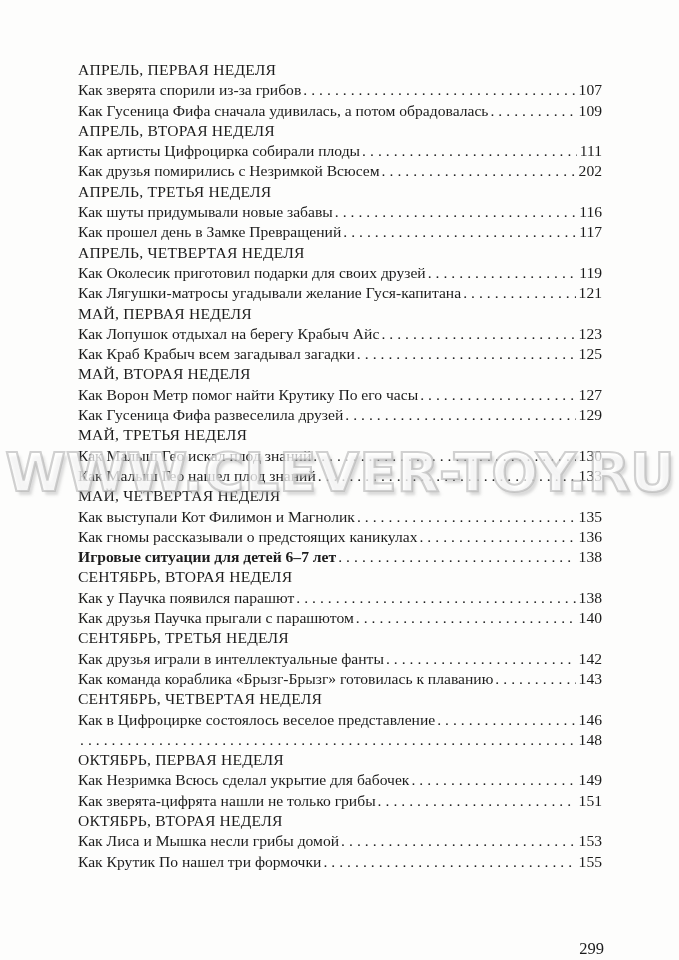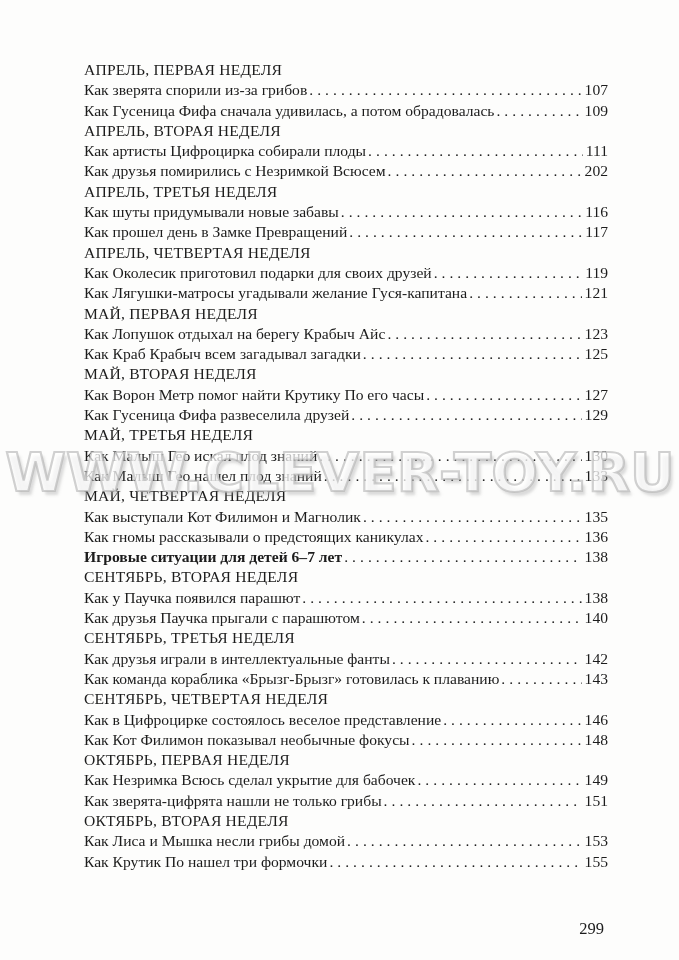--- a/index.html
+++ b/index.html
@@ -8,21 +8,21 @@
     height: 960px;
     position: relative;
     background: #fdfdfc;
     font-family: "Liberation Serif", serif;
     color: #1c1c1c;
     overflow: hidden;
   }
   .page { position: absolute; inset: 0; }
   .toc {
     position: absolute;
-    left: 84px;
+    left: 78px;
     top: 60px;
     width: 524px;
   }
   .line {
     font-size: 15.6px;
     line-height: 20.3px;
     height: 20.3px;
     white-space: nowrap;
   }
   .line.entry { display: flex; align-items: flex-start; }
@@ -54,21 +54,21 @@
     white-space: nowrap;
     transform: scaleY(0.96);
     color: rgba(255,255,255,0.70);
     -webkit-text-stroke: 2.2px rgba(178,178,178,0.60);
     text-shadow: 3px 4px 3px rgba(155,155,155,0.35);
     z-index: 5;
     pointer-events: none;
   }
   .folio {
     position: absolute;
-    top: 919px;
+    top: 939px;
     left: 0;
     width: 604px;
     text-align: right;
     font-size: 16.5px;
     color: #1c1c1c;
   }
 </style>
 </head>
 <body>
 
@@ -189,21 +189,20 @@
         <span class="dots"></span>
         <span class="pagenum">143</span>
       </div>
       <div class="line heading">СЕНТЯБРЬ, ЧЕТВЕРТАЯ НЕДЕЛЯ</div>
       <div class="line entry">
         <span class="title">Как в Цифроцирке состоялось веселое представление</span>
         <span class="dots"></span>
         <span class="pagenum">146</span>
       </div>
       <div class="line entry">
-        <span class="title">Как Кот Филимон показывал необычные фокусы</span>
         <span class="dots"></span>
         <span class="pagenum">148</span>
       </div>
       <div class="line heading">ОКТЯБРЬ, ПЕРВАЯ НЕДЕЛЯ</div>
       <div class="line entry">
         <span class="title">Как Незримка Всюсь сделал укрытие для бабочек</span>
         <span class="dots"></span>
         <span class="pagenum">149</span>
       </div>
       <div class="line entry">

